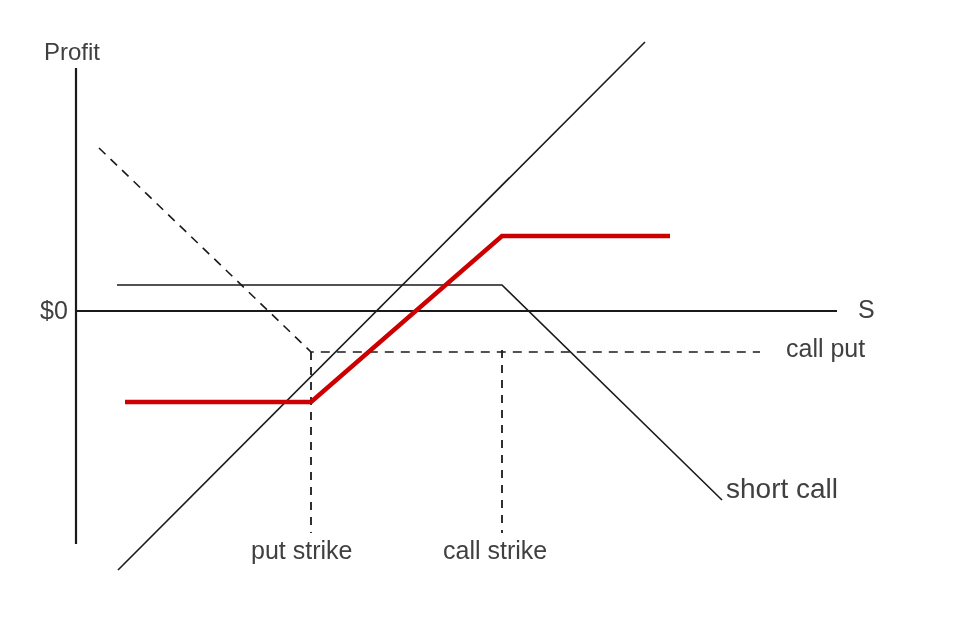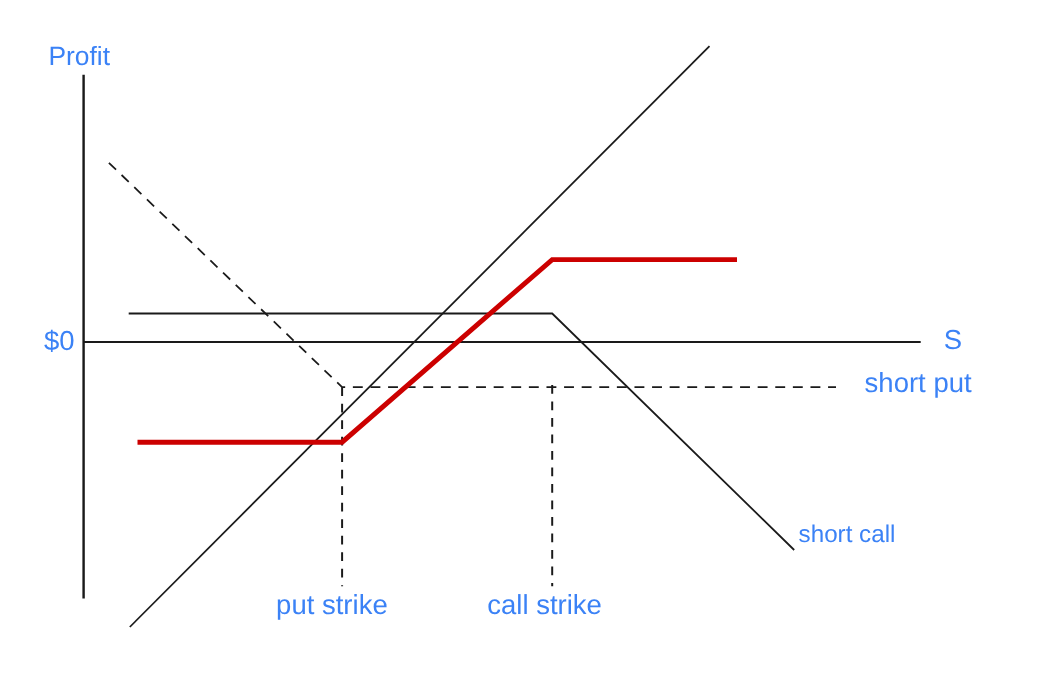--- a/index.html
+++ b/index.html
@@ -23,31 +23,31 @@
     position: absolute;
     left: 0;
     top: 0;
     width: 959px;
     height: 621px;
     display: block;
   }
   .lbl {
     position: absolute;
     font-family: "Liberation Sans", sans-serif;
-    color: #3b82f6;
+    color: #404040;
     white-space: nowrap;
     line-height: 1;
     font-weight: 400;
   }
   .lbl-axis-y   { left: 44px;  top: 40px;  font-size: 24px; }
   .lbl-zero     { left: 40px;  top: 298px; font-size: 25px; }
   .lbl-axis-x   { left: 858px; top: 297px; font-size: 25px; }
   .lbl-unhedged { left: 657px; top: 38px;  font-size: 25px; }
   .lbl-longput  { left: 786px; top: 336px; font-size: 25px; }
-  .lbl-shortcall{ left: 726px; top: 475px; font-size: 22px; }
+  .lbl-shortcall{ left: 726px; top: 475px; font-size: 28px; }
   .lbl-putstrike{ left: 251px; top: 538px; font-size: 25px; }
   .lbl-callstrike{left: 443px; top: 538px; font-size: 25px; }
 </style>
 </head>
 <body>
 
 <div id="figure">
 
   <svg id="plot-svg" viewBox="0 0 959 621">
 
@@ -79,21 +79,21 @@
 
   </svg>
 
   <div class="lbl lbl-axis-y">Profit</div>
 
   <div class="lbl lbl-zero">$0</div>
 
   <div class="lbl lbl-axis-x">S</div>
 
 
-  <div class="lbl lbl-longput">short put</div>
+  <div class="lbl lbl-longput">call put</div>
 
   <div class="lbl lbl-shortcall">short call</div>
 
   <div class="lbl lbl-callstrike">call strike</div>
 
   <div class="lbl lbl-putstrike">put strike</div>
 
 </div>
 
 </body></html>

